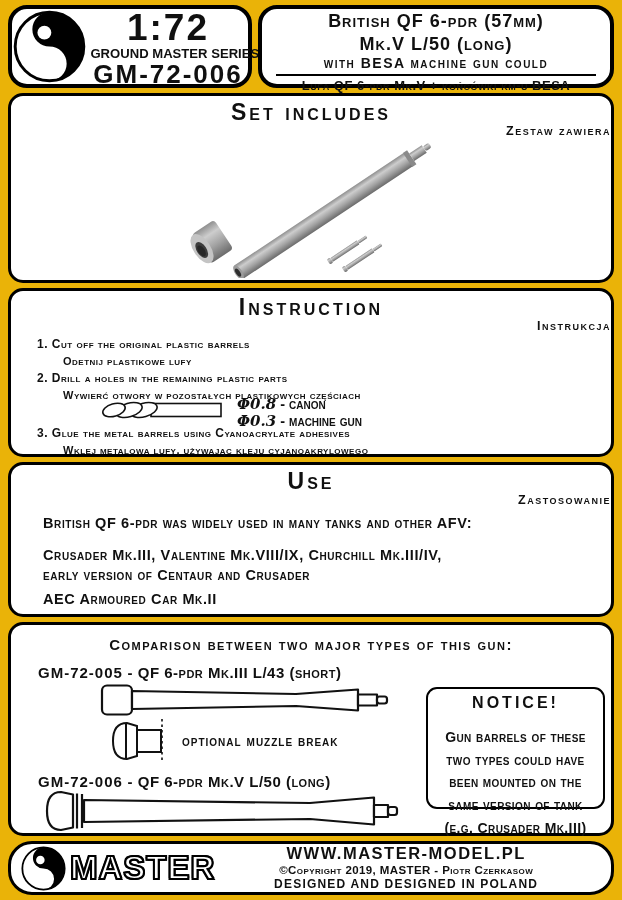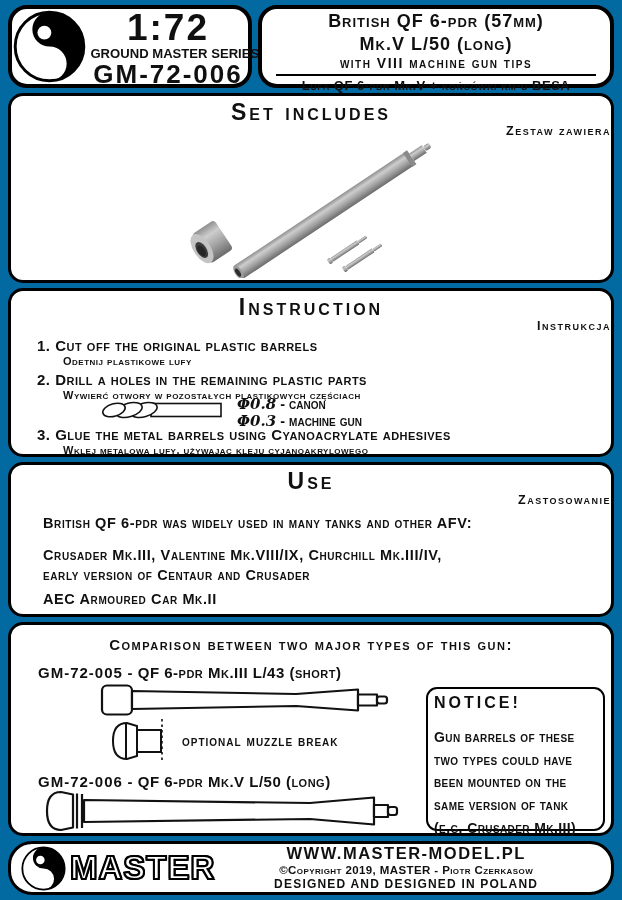--- a/index.html
+++ b/index.html
@@ -1,16 +1,16 @@
 <!DOCTYPE html>
 <html><head>
 <meta charset="utf-8">
 <style>
   html,body{margin:0;padding:0;background:#000;}
-  #page{position:relative;width:622px;height:900px;background:#0369a1;
+  #page{position:relative;width:622px;height:900px;background:#eab308;
         font-family:"Liberation Sans",sans-serif;color:#101010;overflow:hidden;}
   .box{position:absolute;background:#fff;border:3px solid #000;border-radius:15px;box-sizing:border-box;}
   .sc{font-variant:small-caps;}
 
   
   #brand-box{left:8px;top:5px;width:244px;height:83px;border-width:4px;border-radius:19px;}
   #title-box{left:258px;top:5px;width:356px;height:83px;border-width:4px;border-radius:19px;text-align:center;}
   .logo-svg{position:absolute;left:1px;top:1px;width:73px;height:73px;}
   #brand-text{position:absolute;left:76px;top:0;width:160px;text-align:center;}
   #brand-scale{font-size:37px;font-weight:700;line-height:1.0;letter-spacing:2px;}
@@ -24,42 +24,42 @@
   
   .sec-title{font-size:23px;font-weight:700;letter-spacing:3px;text-align:center;line-height:1.05;margin-top:4px;}
   .sec-sub{font-size:12.5px;font-weight:700;letter-spacing:1.5px;text-align:right;line-height:1.2;}
 
   
   #set-box{left:8px;top:93px;width:606px;height:190px;}
   #parts-svg{position:absolute;left:0;top:36px;width:600px;height:146px;}
 
   
   #instr-box{left:8px;top:288px;width:606px;height:169px;}
-  .step-en{position:absolute;left:26px;font-size:15px;font-weight:700;letter-spacing:.5px;white-space:nowrap;}
+  .step-en{position:absolute;left:26px;font-size:12px;font-weight:700;letter-spacing:.5px;white-space:nowrap;}
   .step-pl{position:absolute;left:52px;font-size:11px;font-weight:700;letter-spacing:.5px;white-space:nowrap;}
   #drill-svg{position:absolute;left:90px;top:106px;width:124px;height:26px;}
   .dia-line{position:absolute;left:226px;font-size:14.5px;font-weight:700;white-space:nowrap;}
   .dia{font-family:"DejaVu Serif",serif;font-style:italic;font-weight:700;font-size:15px;}
 
   
   #use-box{left:8px;top:462px;width:606px;height:155px;}
   .use-p{position:absolute;left:32px;font-size:14.5px;font-weight:700;letter-spacing:.6px;white-space:nowrap;}
 
   
   #comp-box{left:8px;top:622px;width:606px;height:214px;}
   #comp-title{font-size:15px;font-weight:700;letter-spacing:1.5px;text-align:center;margin-top:11px;}
   .item-label{position:absolute;left:27px;font-size:15px;font-weight:700;letter-spacing:.5px;white-space:nowrap;}
   .item-label .code{font-weight:700;letter-spacing:1px;}
   #short-svg{position:absolute;left:89px;top:58px;width:290px;height:34px;}
   #muzzle-row{position:absolute;left:95px;top:94px;display:flex;align-items:center;}
   #muzzle-svg{width:70px;height:44px;}
   #muzzle-label{font-size:14px;font-weight:700;letter-spacing:1px;margin-left:6px;}
   #long-svg{position:absolute;left:33px;top:165px;width:355px;height:42px;}
-  #notice-box{position:absolute;left:415px;top:62px;width:179px;height:144px;border:2.5px solid #000;border-radius:11px;
-              box-sizing:border-box;text-align:left;padding:5px 6px;}
+  #notice-box{position:absolute;left:415px;top:62px;width:179px;height:122px;border:2.5px solid #000;border-radius:11px;
+              box-sizing:border-box;text-align:center;padding:5px 6px;}
   #notice-title{font-size:16px;font-weight:700;letter-spacing:3px;}
   #notice-body{font-size:14px;font-weight:700;letter-spacing:.4px;line-height:1.62;margin-top:14px;}
   #notice-em{font-size:11.5px;font-weight:700;letter-spacing:.6px;line-height:1.5;}
 
   
   #footer-box{left:8px;top:841px;width:606px;height:54px;border-radius:24px;display:flex;align-items:center;padding:0 8px;}
   #footer-logo{width:45px;height:45px;flex:0 0 auto;margin-left:2px;}
   #wordmark{font-size:33px;font-weight:700;letter-spacing:1px;color:#fff;
             -webkit-text-stroke:2px #000;margin-left:4px;flex:0 0 auto;
             text-shadow:-1px -1px 0 #000,1px -1px 0 #000,-1px 1px 0 #000,1px 1px 0 #000;}
@@ -82,21 +82,21 @@
     <div id="brand-text">
       <div id="brand-scale">1:72</div>
       <div id="brand-series">GROUND MASTER SERIES</div>
       <div id="brand-code">GM-72-006</div>
     </div>
   </div>
 
   <div id="title-box" class="box">
     <div class="t1 sc">British QF 6-pdr (57mm)</div>
     <div class="t1 sc">Mk.V L/50 (long)</div>
-    <div class="t3 sc">with VIII machine gun tips</div>
+    <div class="t3 sc">with BESA machine gun could</div>
     <div class="rule"></div>
     <div class="t4 sc">Lufa QF 6-pdr Mk.V + końcówki km-u BESA</div>
   </div>
 
   <div id="set-box" class="box">
     <div class="sec-title sc">Set includes</div>
     <div class="sec-sub sc">Zestaw zawiera</div>
     <svg id="parts-svg" viewBox="0 0 600 146">
       <defs>
         <linearGradient id="metal" x1="0" y1="0" x2="0" y2="1">

